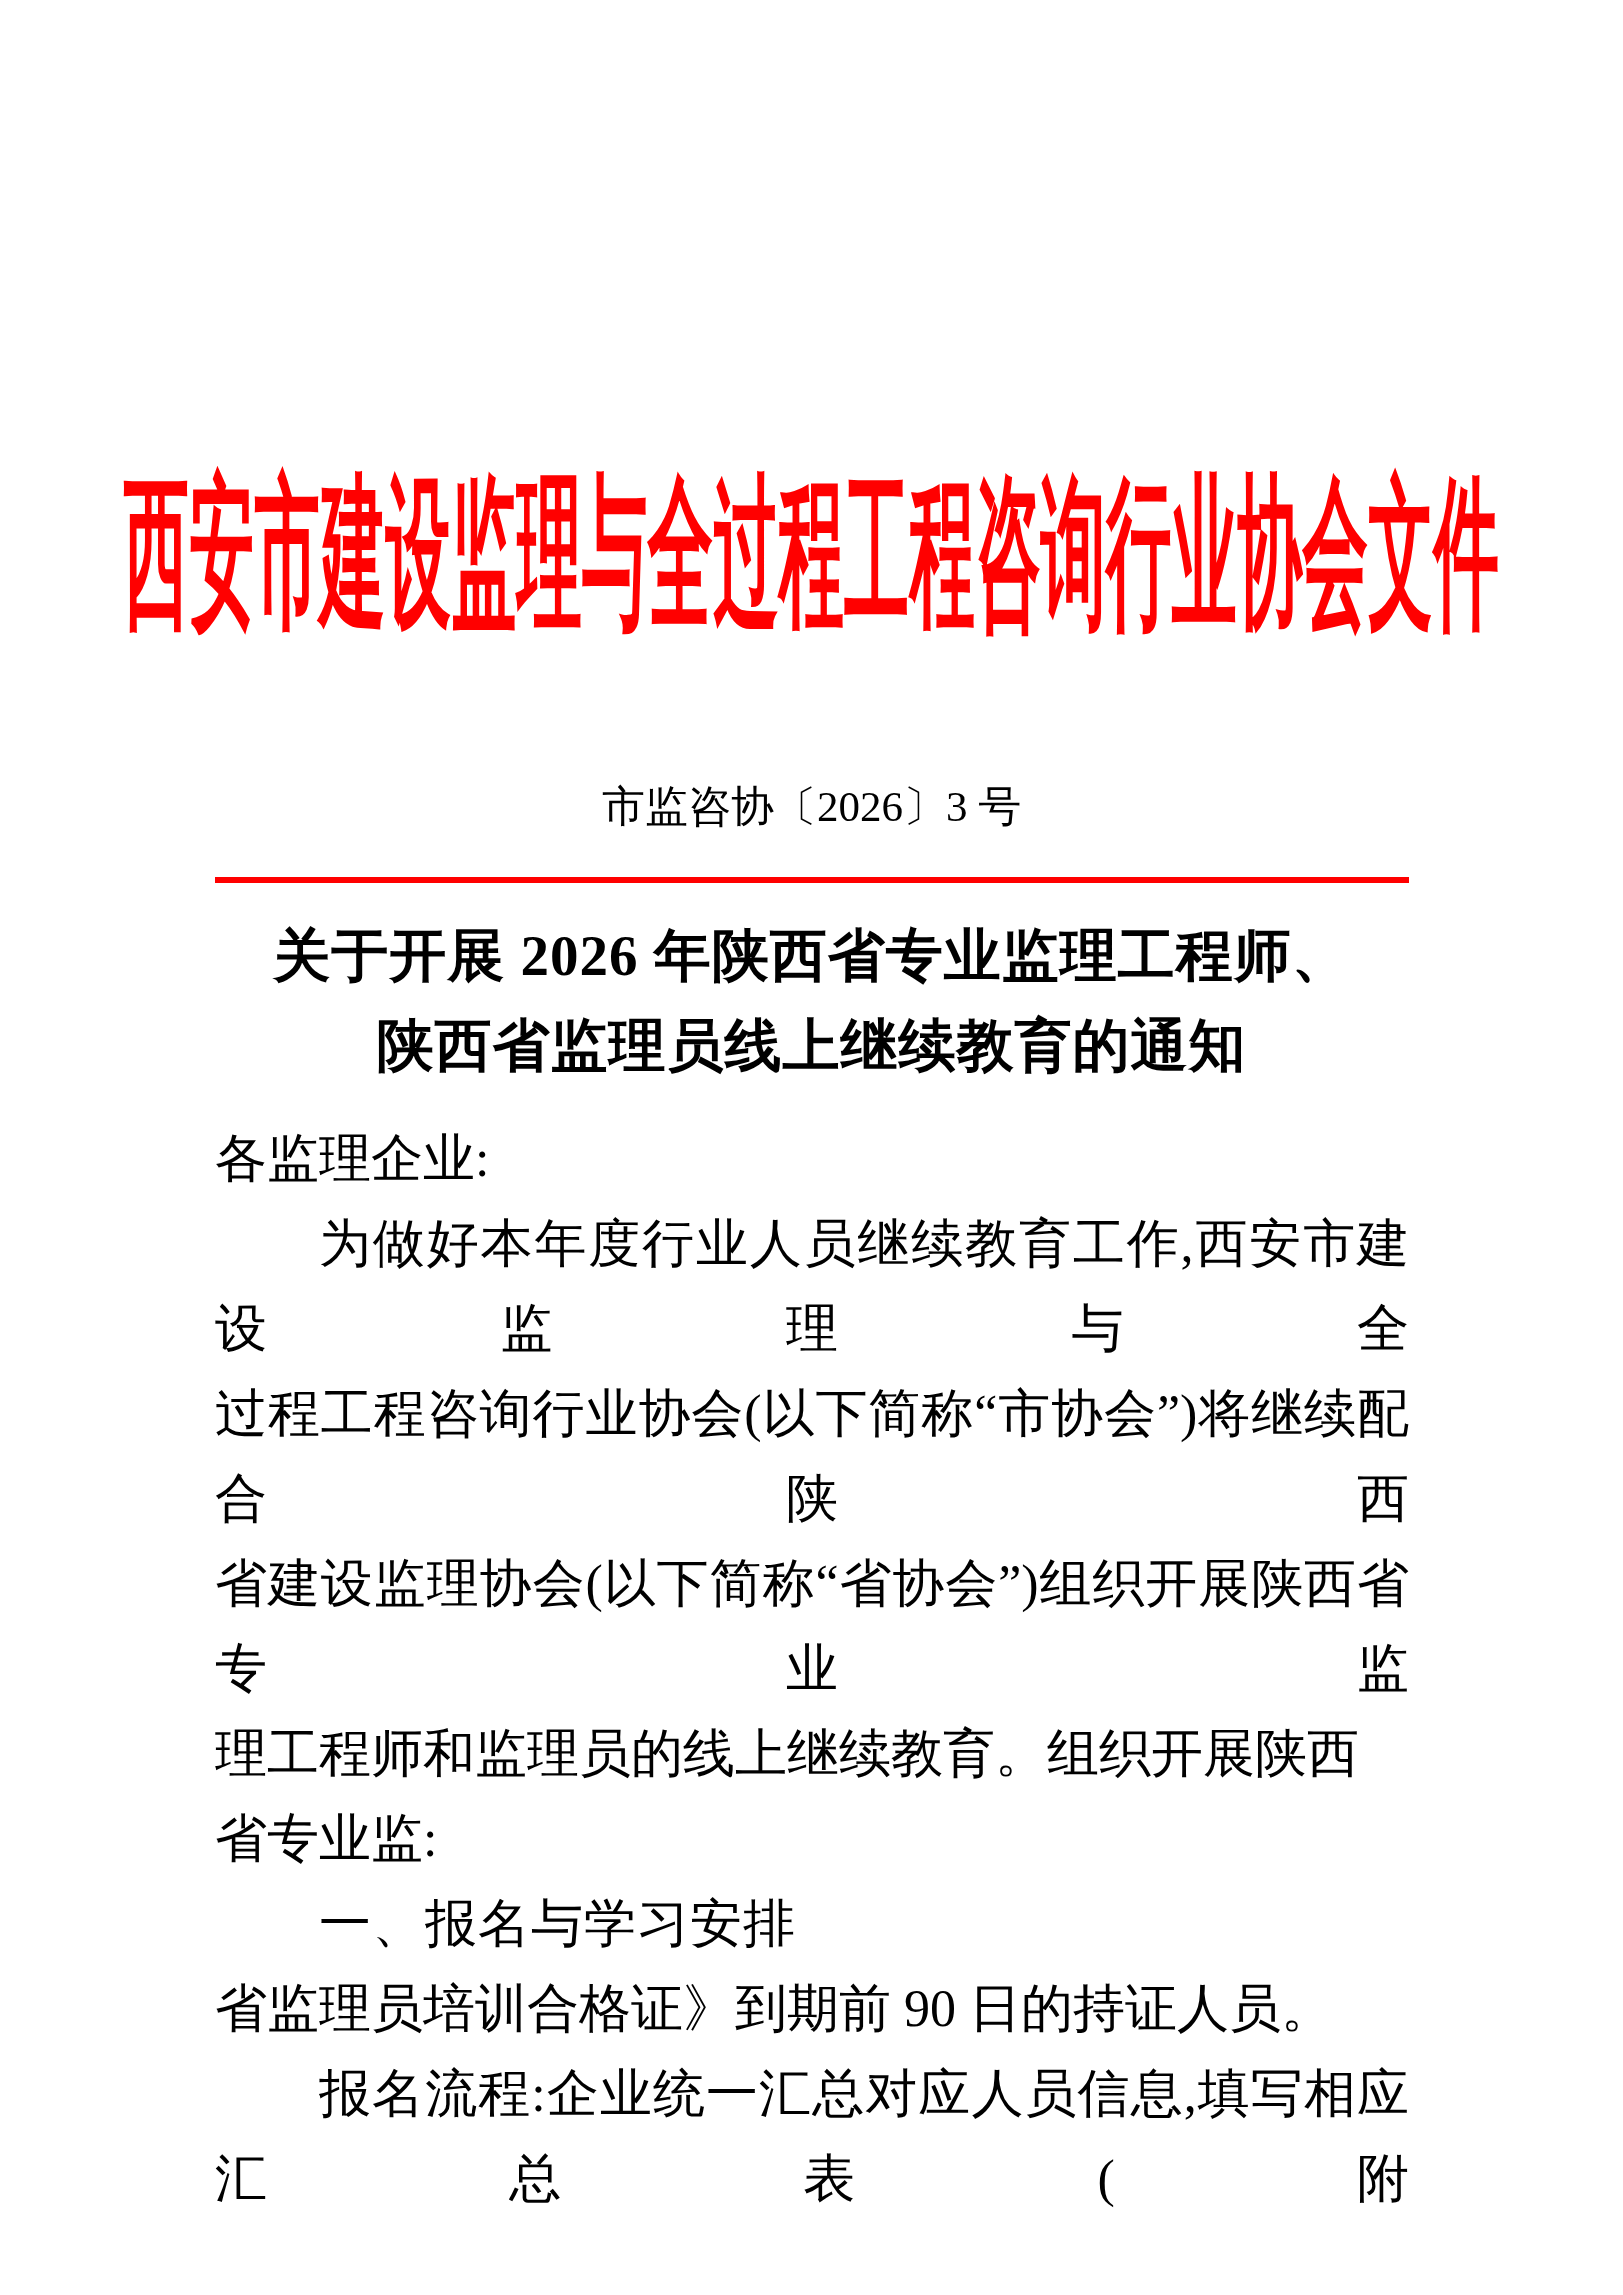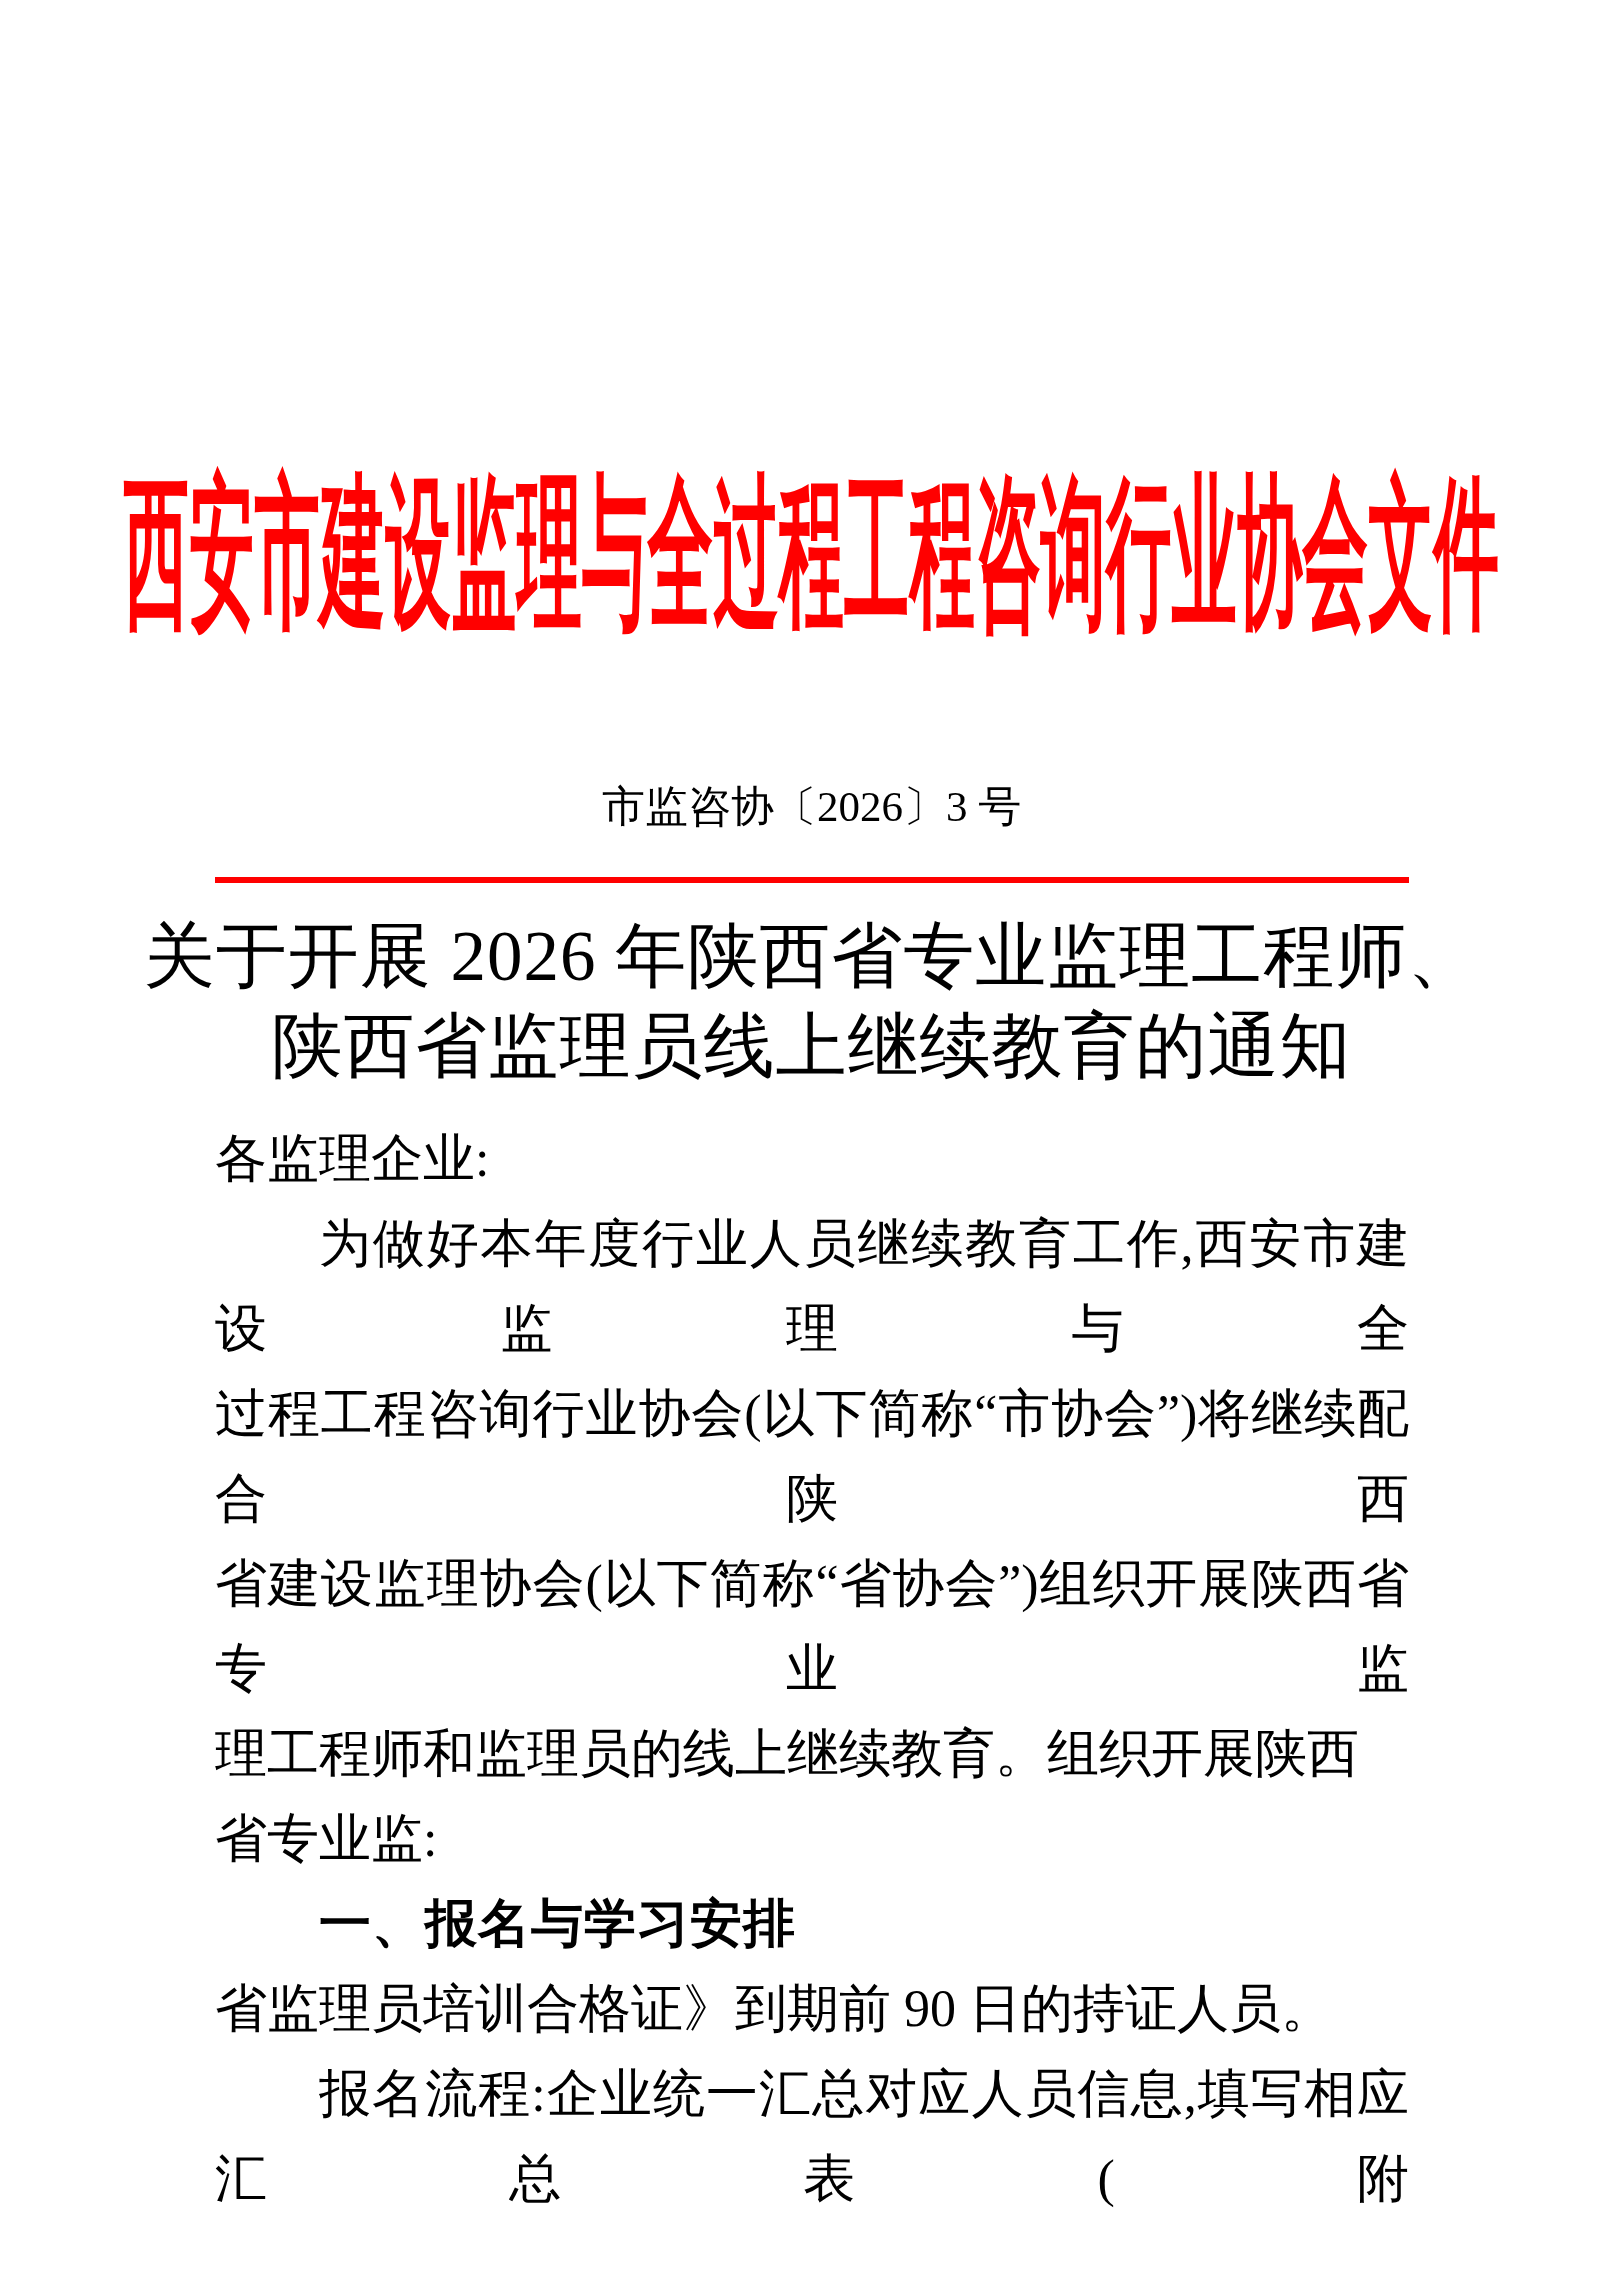--- a/index.html
+++ b/index.html
@@ -57,22 +57,22 @@
     height: 5.6px;
     background: #ff0000;
   }
   
   .doc-title {
     position: absolute;
     top: 911px;
     left: 0;
     width: 100%;
     text-align: center;
-    font-weight: normal;
-    font-size: 71px;
+    font-weight: bold;
+    font-size: 57px;
     line-height: 90px;
     letter-spacing: 1px;
   }
   
   .body-block {
     position: absolute;
     top: 1116px;
     left: 215px;
     width: 1194px;
     font-size: 52px;
@@ -83,21 +83,21 @@
   }
   .indent {
     text-indent: 2em;
   }
   .j {
     text-align: justify;
     text-align-last: justify;
   }
   .heading {
     font-family: "Liberation Sans", "DejaVu Sans", sans-serif;
-    font-weight: bold;
+    font-weight: normal;
     letter-spacing: 1px;
   }
 </style>
 </head>
 <body>
 
 <div class="page">
 
   <div class="org-title-wrap">
     <div class="org-title">西安市建设监理与全过程工程咨询行业协会文件</div>

